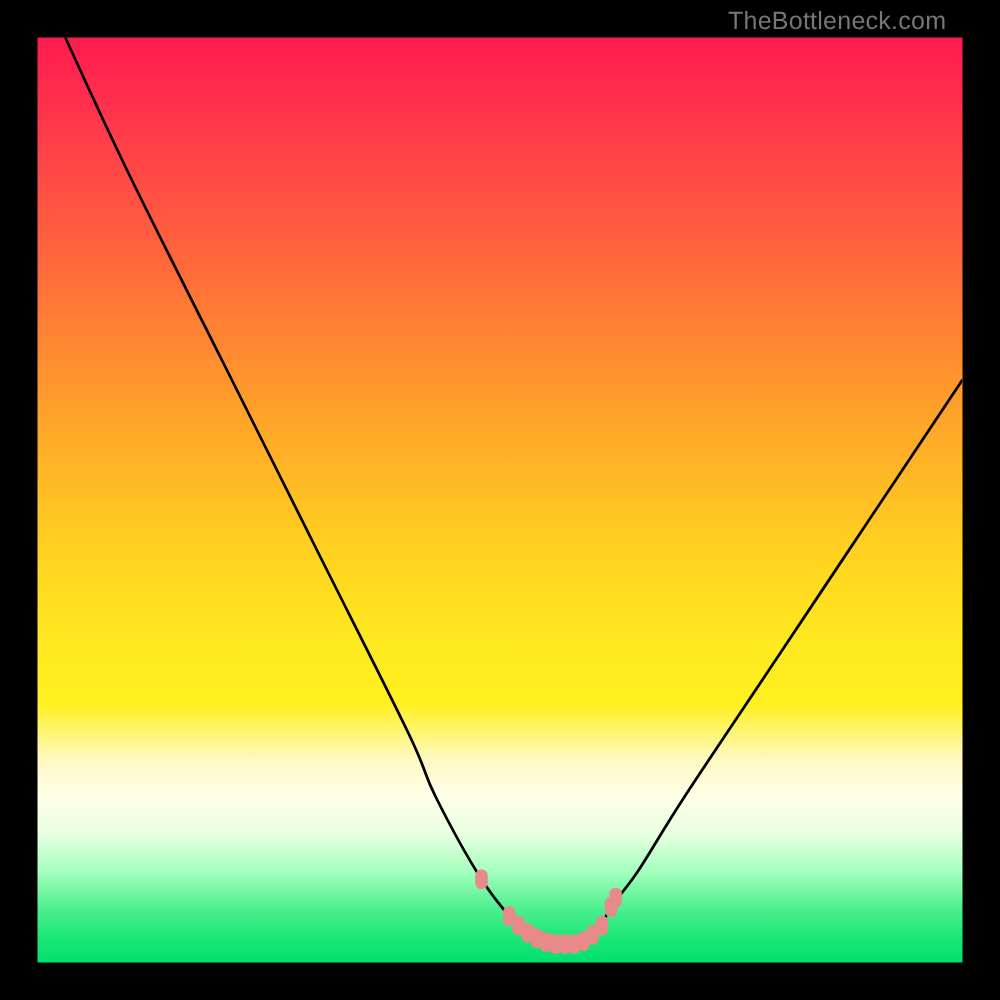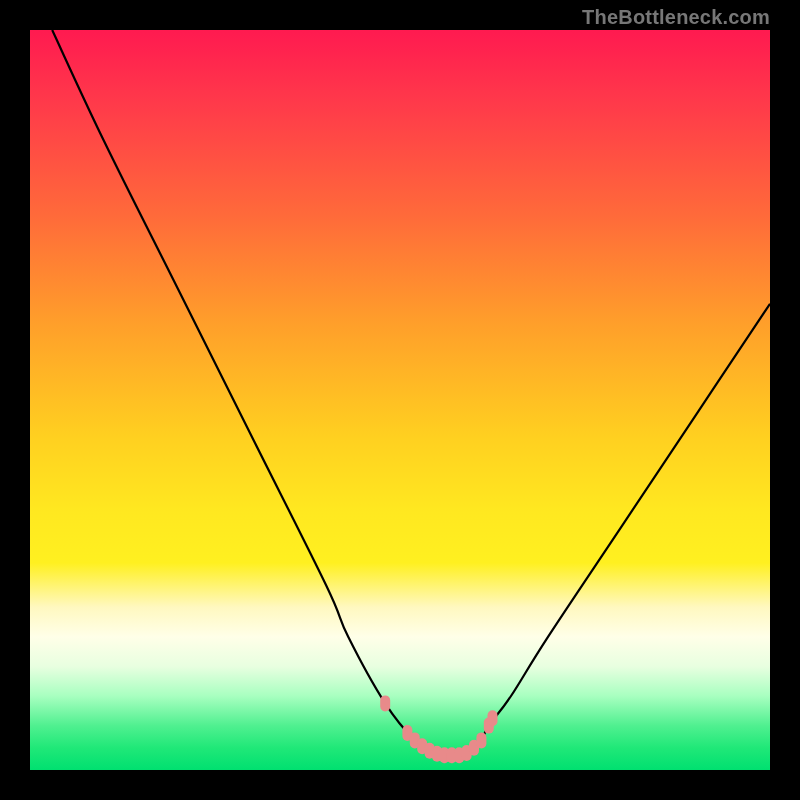--- a/index.html
+++ b/index.html
@@ -35,24 +35,24 @@
       #e8ffe0 86%,
       #a8ffc0 90%,
       #50f090 94%,
       #20e878 97%,
       #00e070 100%
     );
   }
   .attribution {
     position: absolute;
     top: 6px;
-    right: 30px;
+    right: 43px;
     font-family: Arial, Helvetica, sans-serif;
     font-size: 20px;
-    font-weight: bold;
+    font-weight: normal;
     color: #777;
     letter-spacing: 0.2px;
   }
   svg.curve {
     position: absolute;
     left: 0;
     top: 0;
     width: 740px;
     height: 740px;
   }

